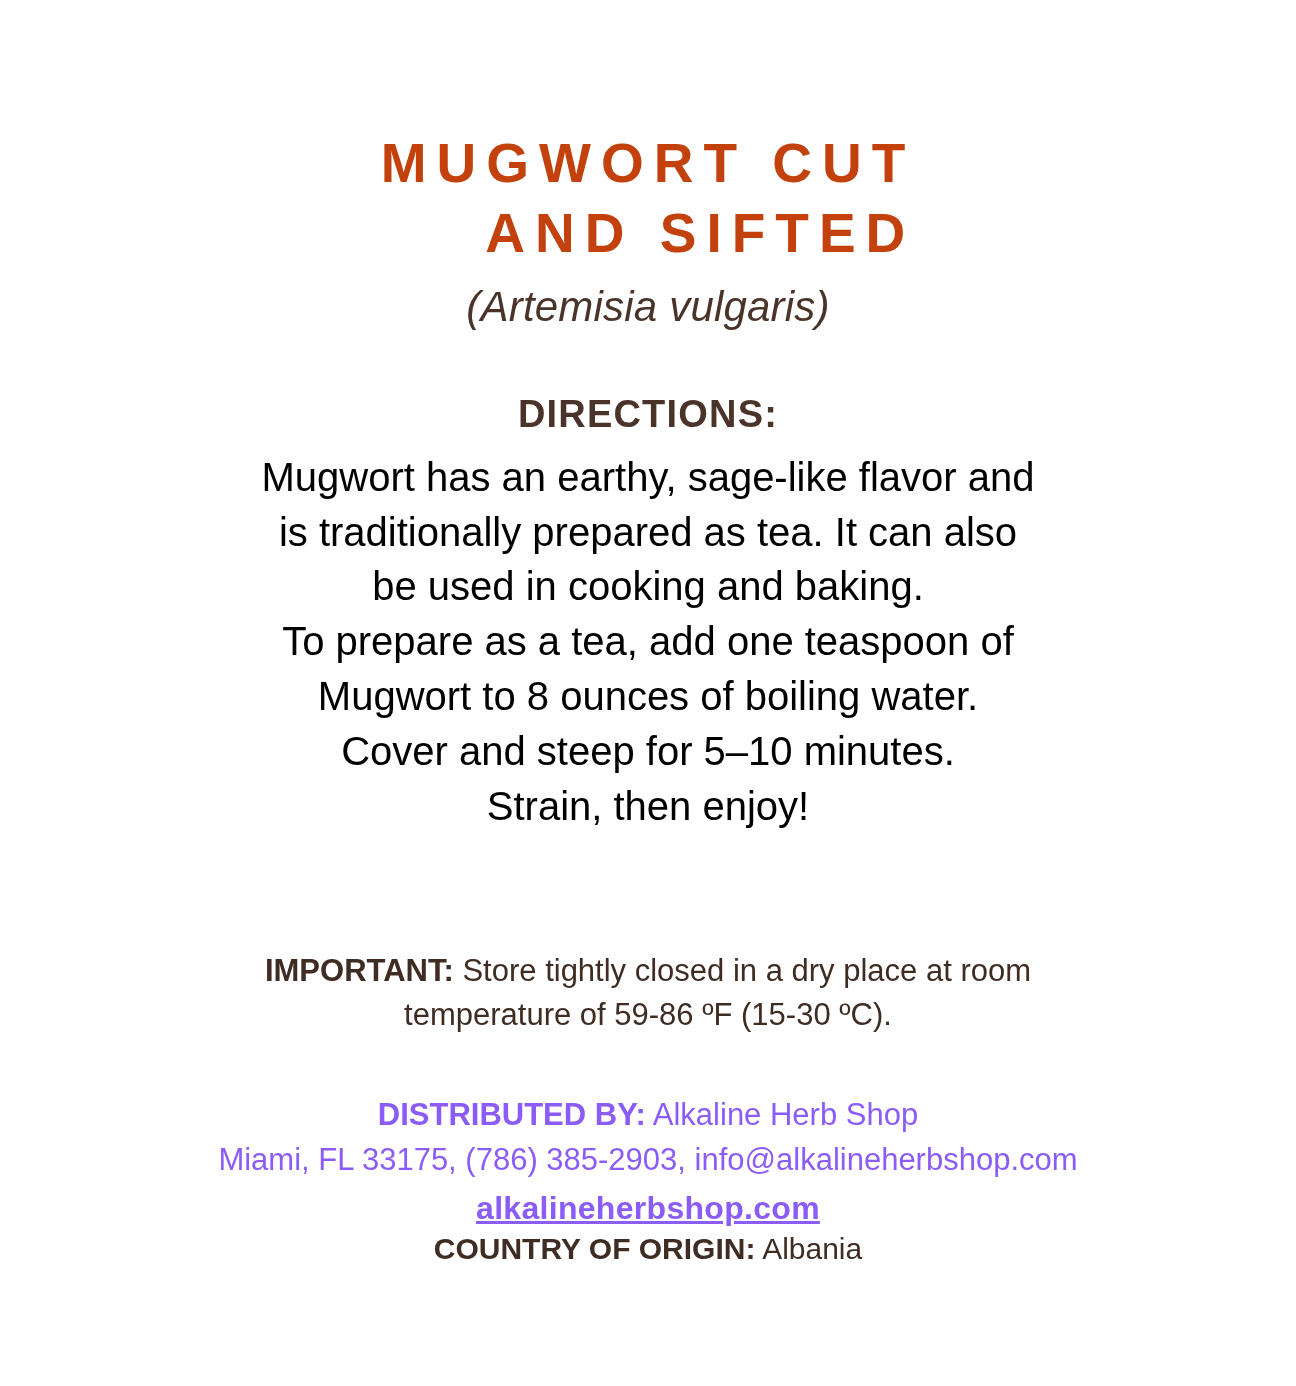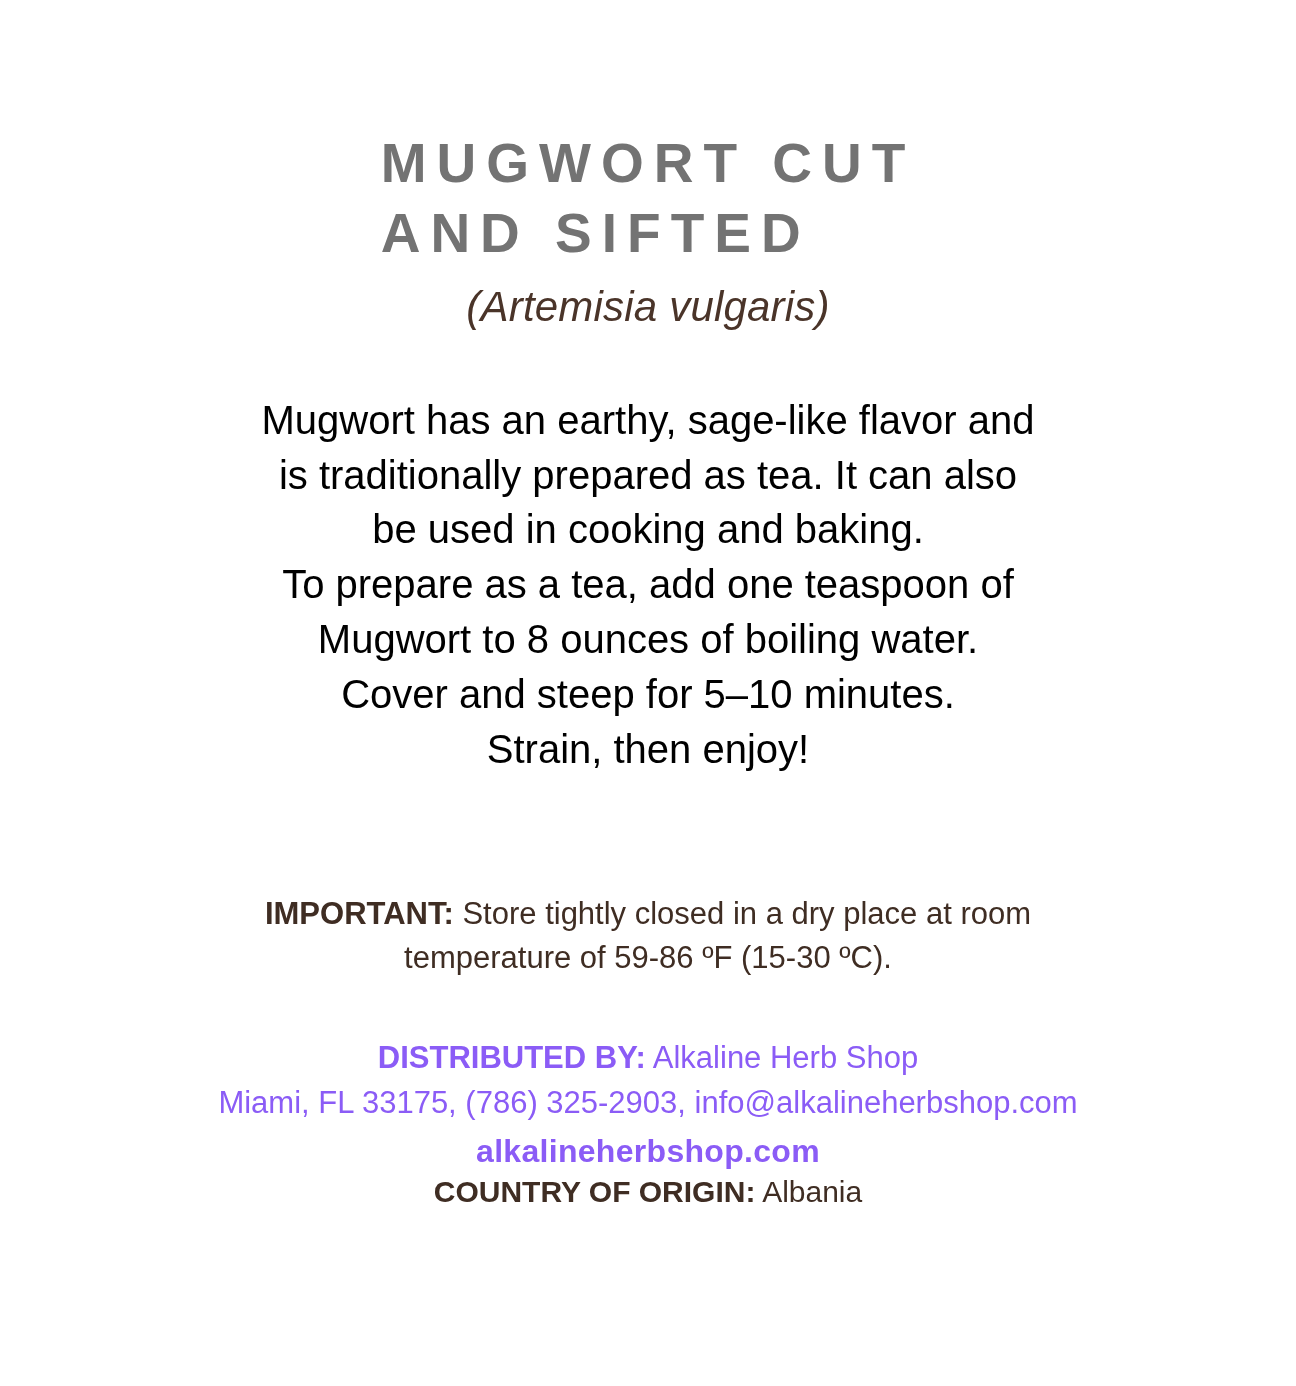--- a/index.html
+++ b/index.html
@@ -24,22 +24,22 @@
     align-items: center;
     padding-top: 128px;
   }
 
   
   .title {
     font-size: 55px;
     font-weight: bold;
     letter-spacing: 10px;
     line-height: 1.28;
-    text-align: left;
-    color: #737373;
+    text-align: right;
+    color: #c2410c;
     text-transform: uppercase;
     max-width: 1000px;
   }
   .binomial {
     margin-top: 14px;
     font-size: 42px;
     font-style: italic;
     font-weight: normal;
     text-align: right;
     color: #4a3429;
@@ -90,39 +90,41 @@
     margin-top: 56px;
     font-size: 31px;
     line-height: 1.45;
     color: #8b5cf6;
   }
   .website {
     font-weight: bold;
     font-size: 32px;
     letter-spacing: 0.3px;
     margin-top: 2px;
+    text-decoration: underline;
   }
   .origin {
     font-size: 30px;
     color: #3f2d23;
   }
 </style>
 </head>
 <body>
 
 <div class="label">
 
   <div class="title">
     <div>MUGWORT CUT</div>
     <div>AND SIFTED</div>
   </div>
 
   <div class="binomial">(Artemisia vulgaris)</div>
 
   <div class="directions-wrap">
+    <div class="directions-heading">DIRECTIONS:</div>
     <div class="directions-body">
       <p>Mugwort has an earthy, sage-like flavor and</p>
       <p>is traditionally prepared as tea. It can also</p>
       <p>be used in cooking and baking.</p>
       <p>To prepare as a tea, add one teaspoon of</p>
       <p>Mugwort to 8 ounces of boiling water.</p>
       <p>Cover and steep for 5–10 minutes.</p>
       <p>Strain, then enjoy!</p>
     </div>
   </div>
@@ -133,21 +135,21 @@
       <span>Store tightly closed in a dry place at room</span>
     </div>
     <div>temperature of 59-86 ºF (15-30 ºC).</div>
   </div>
 
   <div class="info-block distributed">
     <div>
       <span class="lead">DISTRIBUTED BY:</span>
       <span>Alkaline Herb Shop</span>
     </div>
-    <div>Miami, FL 33175, (786) 325-2903, info@alkalineherbshop.com</div>
+    <div>Miami, FL 33175, (786) 385-2903, info@alkalineherbshop.com</div>
     <div class="website">alkalineherbshop.com</div>
   </div>
 
   <div class="info-block origin">
     <span class="lead">COUNTRY OF ORIGIN:</span>
     <span>Albania</span>
   </div>
 
 </div>
 

